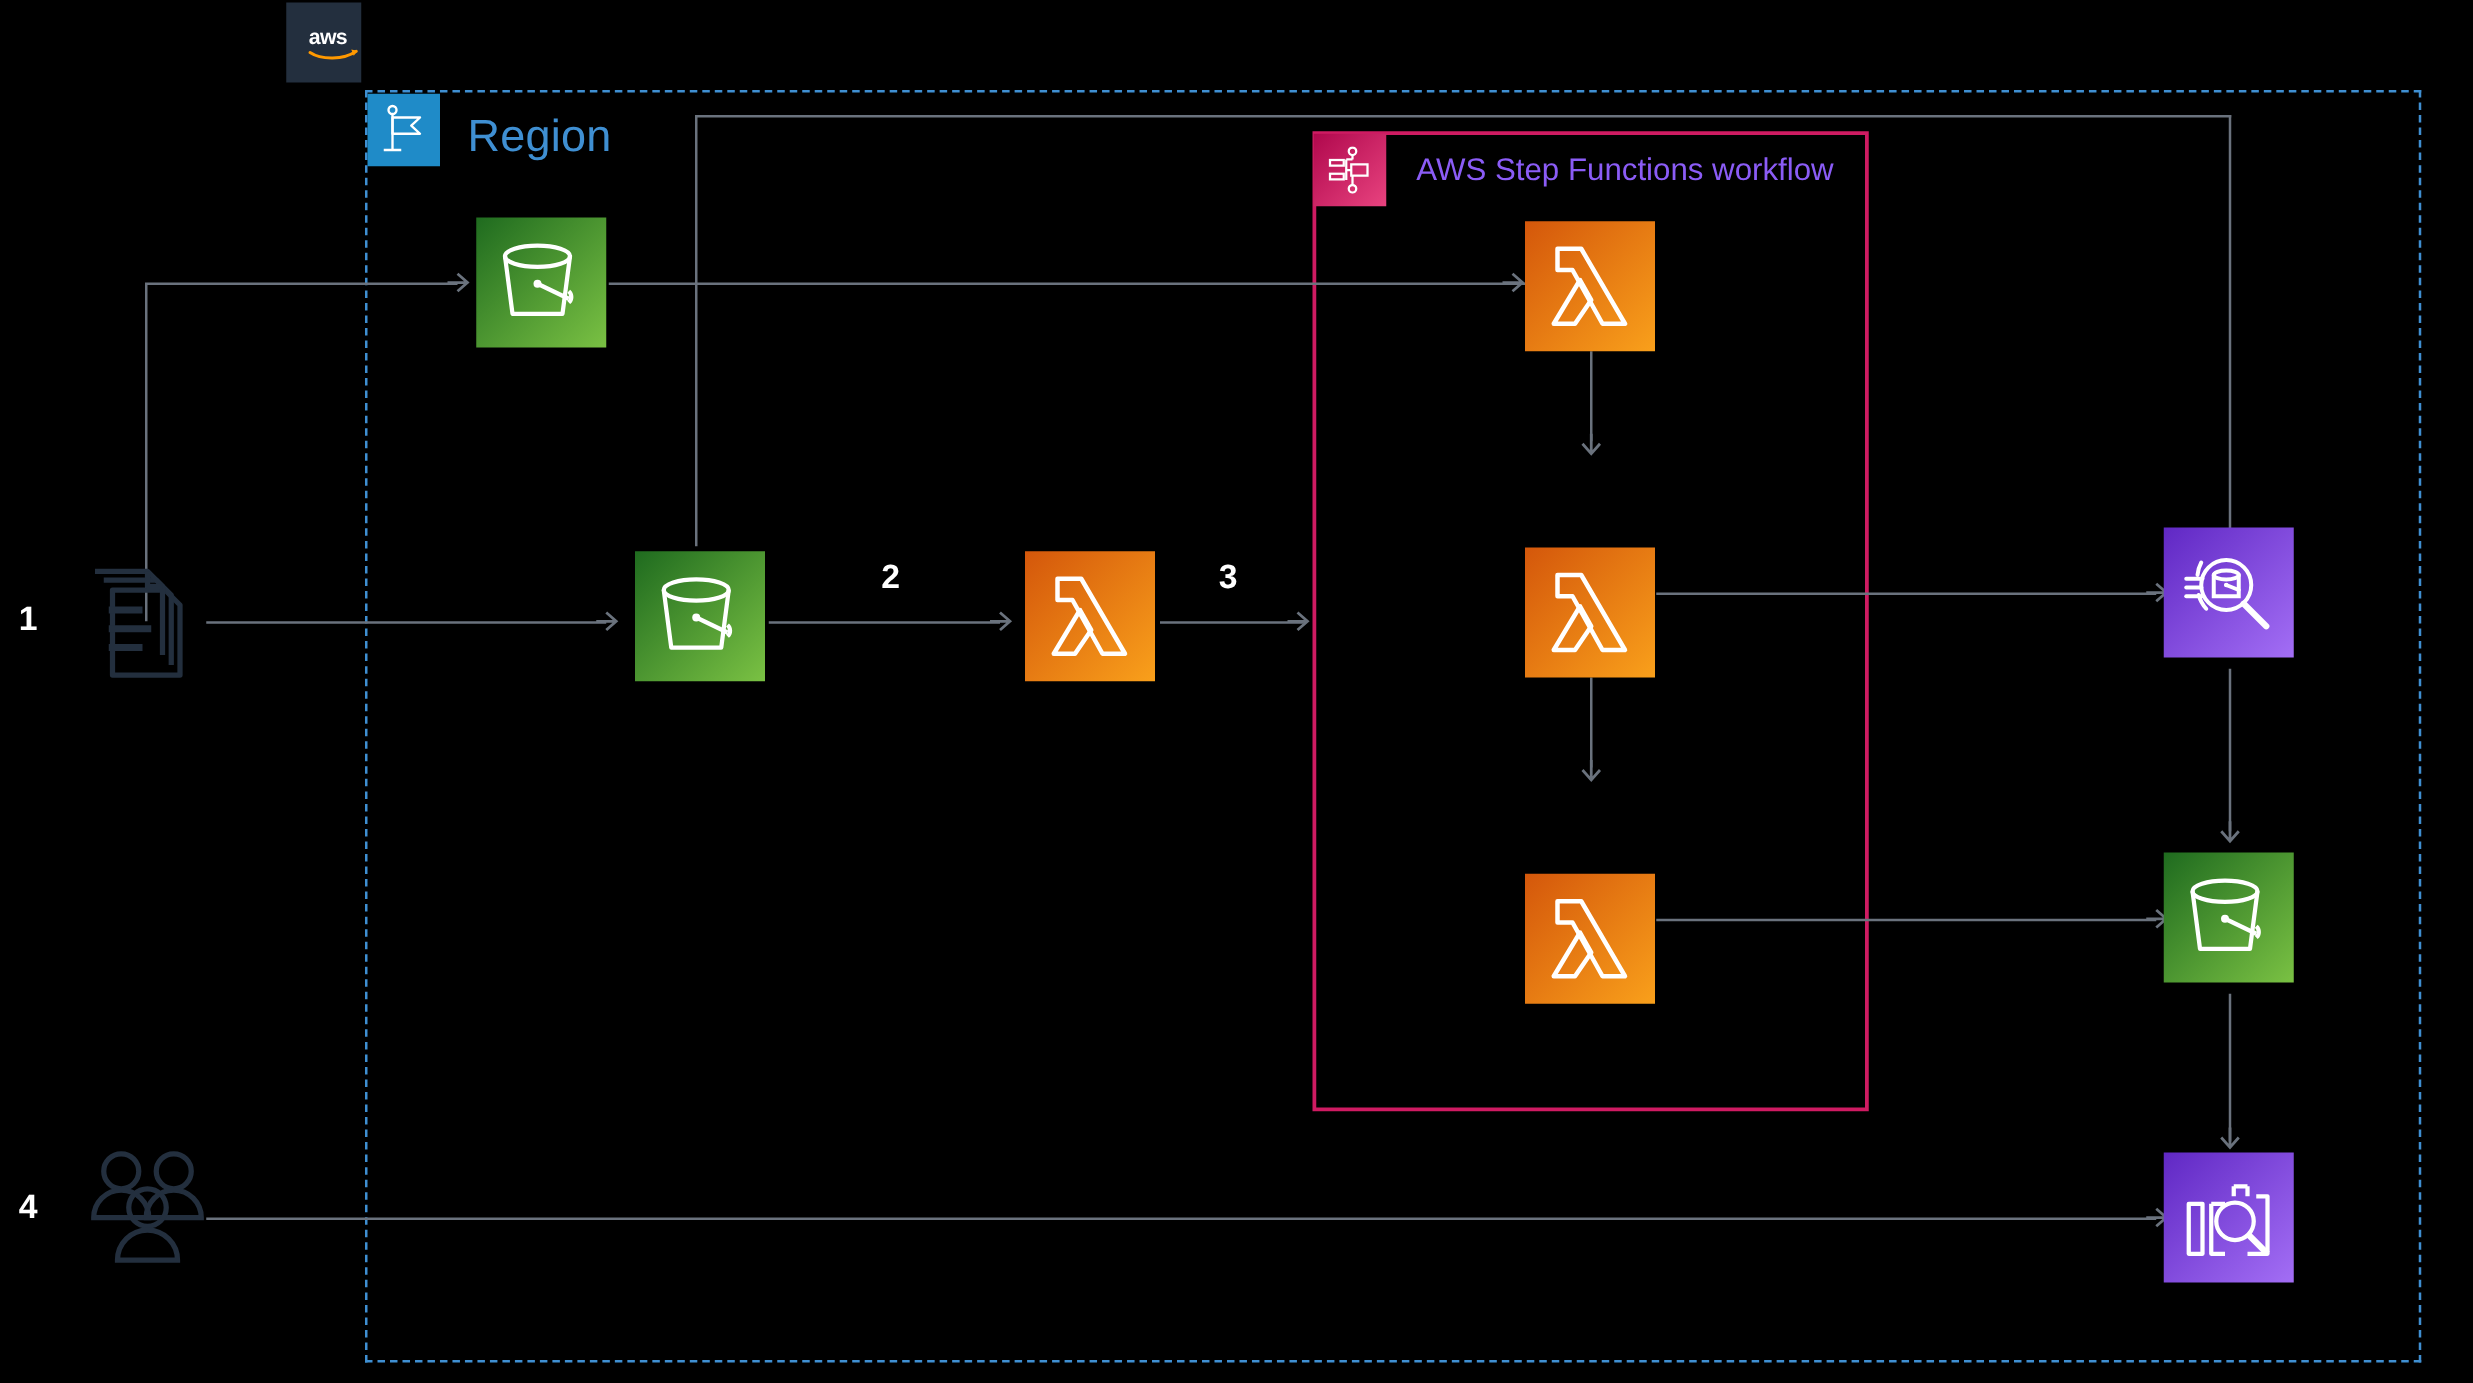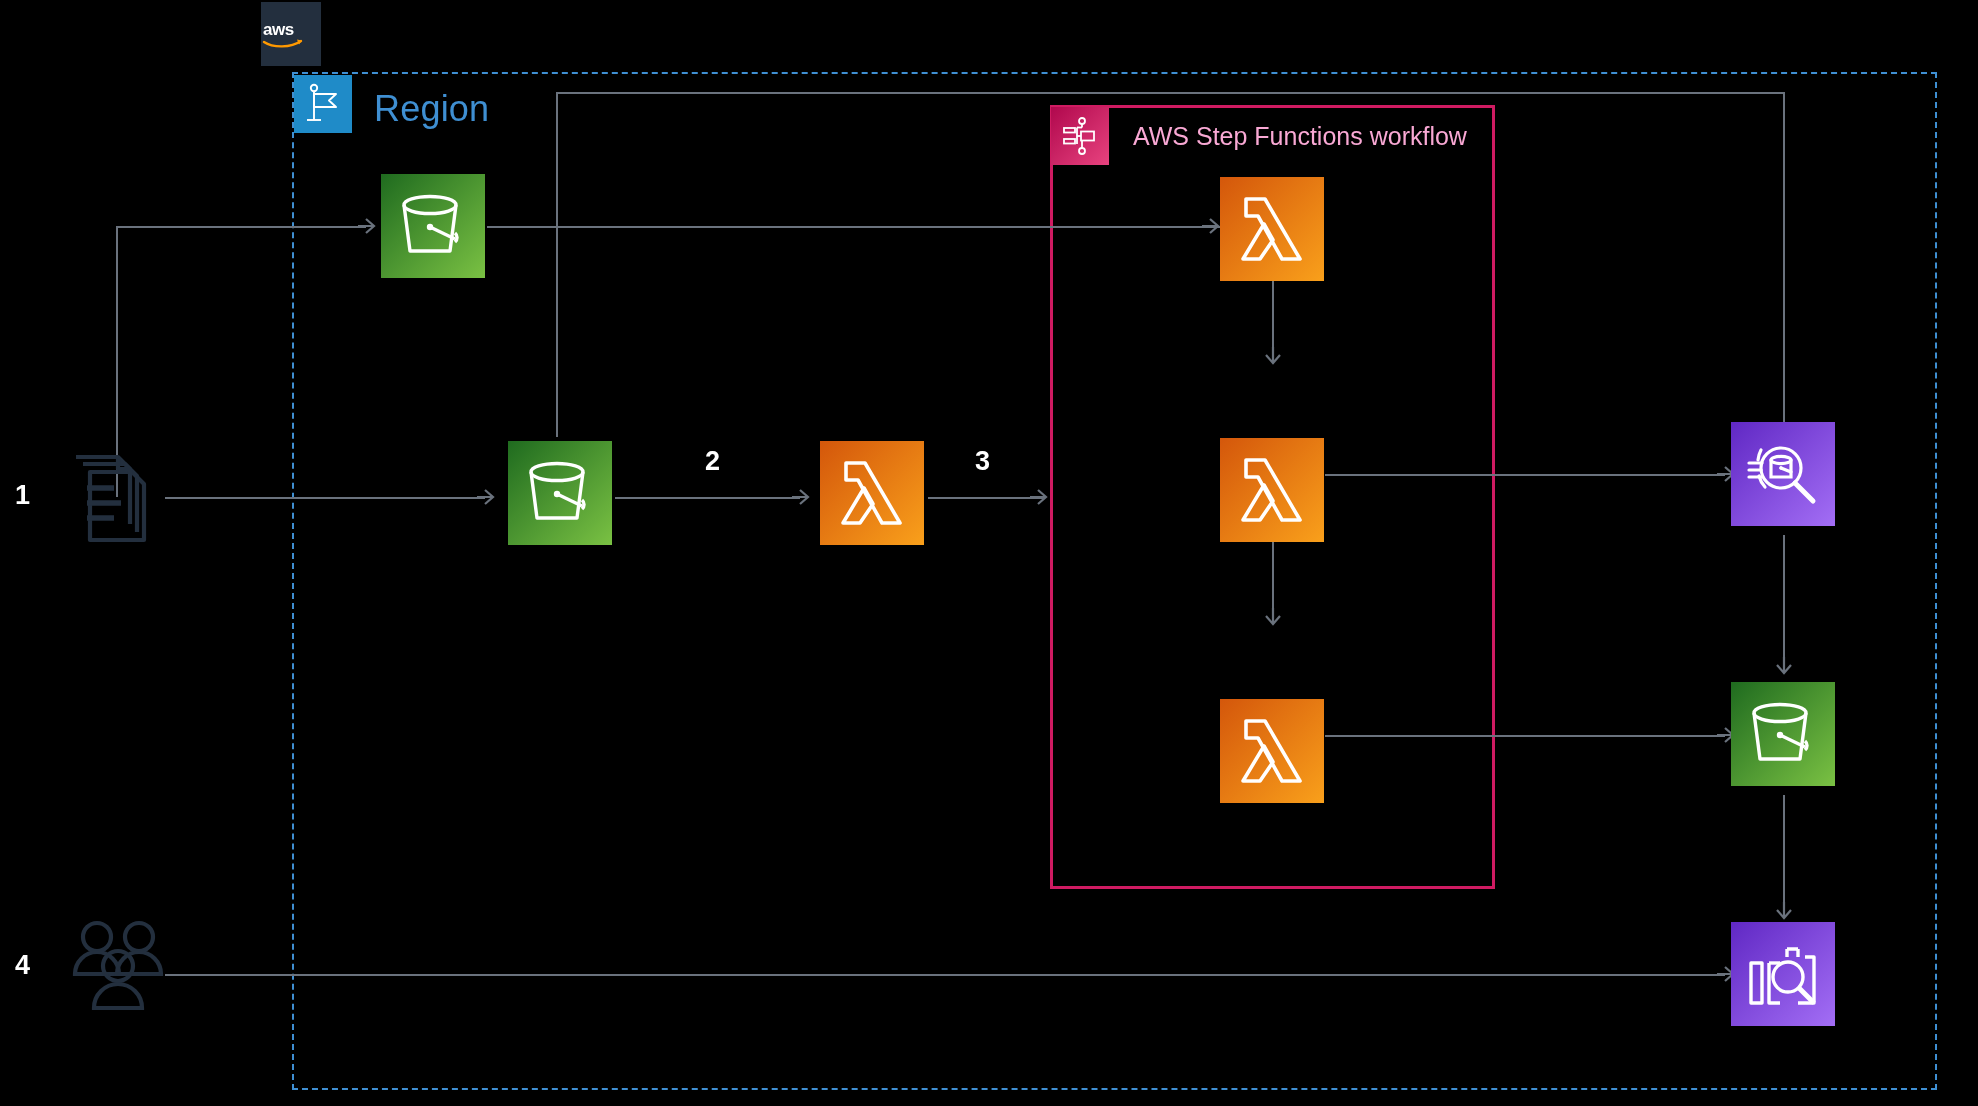--- a/index.html
+++ b/index.html
@@ -19,22 +19,21 @@
   }
   .abs { position: absolute; }
 
   
   .aws-badge {
     left: 229px; top: 2px;
     width: 60px; height: 64px;
     background: #232f3e;
     display: flex;
     align-items: center;
-    justify-content: flex-start;
-    margin-left: 32px;
+    justify-content: flex-end;
   }
 
   
   .region-box {
     left: 292px; top: 72px;
     width: 1645px; height: 1018px;
     border: 2px dashed #3f8fd2;
     box-sizing: border-box;
   }
   .region-flag {
@@ -64,21 +63,21 @@
     left: 1051px; top: 107px;
     width: 58px; height: 58px;
     background: linear-gradient(135deg, #b0084d 0%, #e8437f 100%);
     display: flex;
     align-items: center;
     justify-content: center;
   }
   .sfn-label {
     left: 1133px; top: 122px;
     font-size: 25px;
-    color: #f9a8d4;
+    color: #8b5cf6;
     white-space: nowrap;
   }
 
   
   .tile {
     width: 104px; height: 104px;
     display: flex;
     align-items: center;
     justify-content: center;
   }

